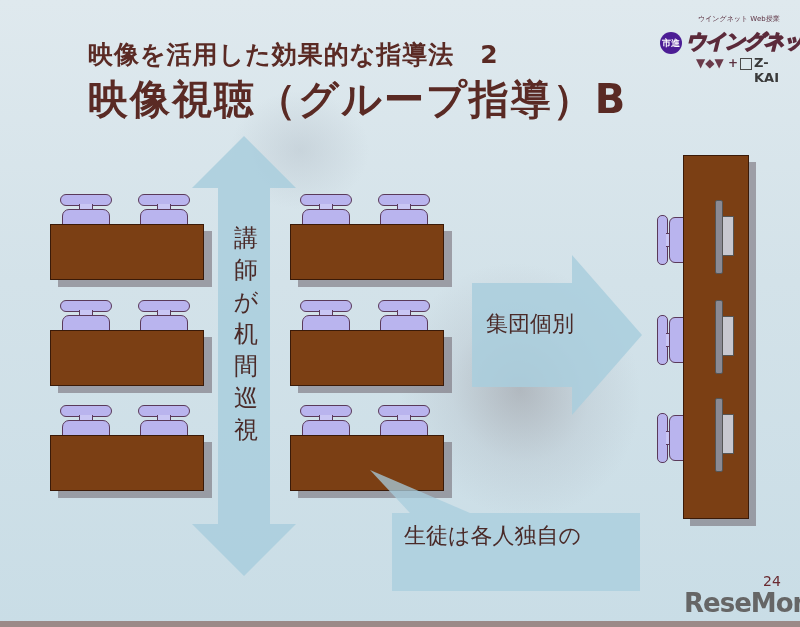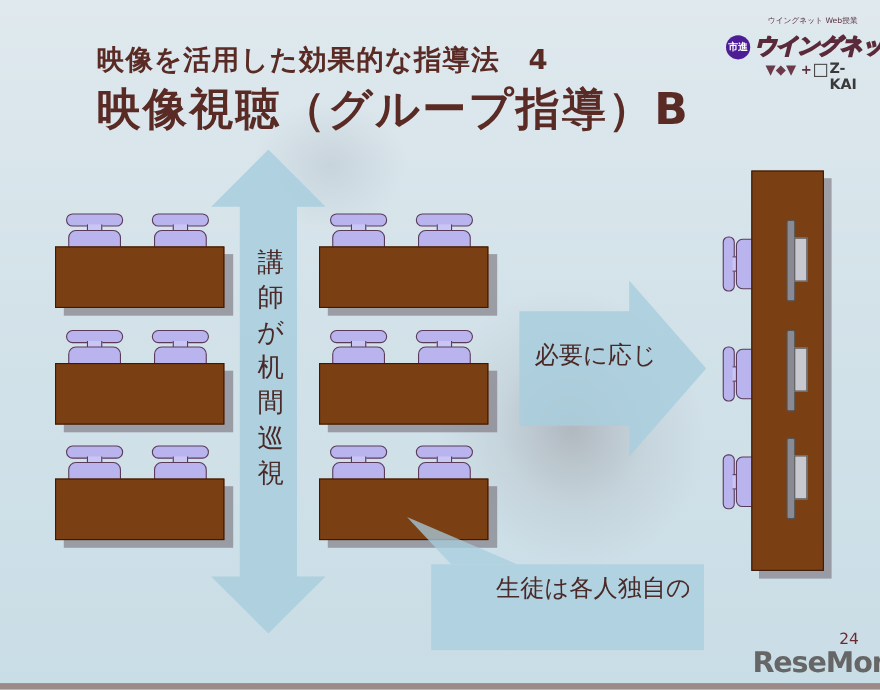--- a/index.html
+++ b/index.html
@@ -84,34 +84,34 @@
     position:absolute; left:486px; top:308px; font-size:22px; color:#4a2a28; line-height:32px; white-space:nowrap;
   }
   
   .callout {
     position:absolute; left:392px; top:513px; width:248px; height:78px;
     background: rgba(168,206,222,0.75);
   }
   .callout-tail { position:absolute; left:370px; top:470px; width:160px; height:50px; }
   .ctext {
     position:absolute; left:404px; top:520px; width:224px; font-size:22px; color:#4a2a28;
-    line-height:32px; text-align:right;
+    line-height:32px; text-align:left;
   }
   .pageno { position:absolute; left:763px; top:573px; font-size:14px; color:#6a2a30; }
   .wm { position:absolute; left:684px; top:588px; font-size:26px; font-weight:bold; color:#666; letter-spacing:-1px; }
   .bottom-line { position:absolute; left:0; top:621px; width:800px; height:6px; background:#9b8a88; }
 </style>
 </head>
 <body>
 
 <div class="slide">
   <div class="smudge"></div>
   <div class="smudge2"></div>
 
-  <div class="subtitle">映像を活用した効果的な指導法　4</div>
+  <div class="subtitle">映像を活用した効果的な指導法　2</div>
   <div class="title">映像視聴（グループ指導）B</div>
 
   <div class="logo">
     <div class="tiny">ウイングネット Web授業</div>
     <div class="badge">市進</div>
     <div class="brand">ウイングネット</div>
     <div class="wing">▼◆▼</div>
     <div class="plus">+</div>
     <div class="zbox"></div>
     <div class="zkai">Z-KAI</div>
@@ -207,21 +207,21 @@
         <div class="neck"></div>
         <div class="seat"></div>
       </div>
     <div class="desk-top"></div>
   </div>
 
   <svg class="rarrow" viewBox="0 0 170 160">
     <polygon points="0,28 100,28 100,0 170,80 100,160 100,132 0,132" fill="#a9cedd" opacity="0.85"></polygon>
   </svg>
   <div class="rtext">
-    <div>必要に応じ</div>
+    <div>集団個別</div>
   </div>
 
   <div class="side-chair" style="left:657px; top:215px;">
       <div class="back"></div>
       <div class="neck"></div>
       <div class="seat"></div>
     </div>
   <div class="side-chair" style="left:657px; top:315px;">
       <div class="back"></div>
       <div class="neck"></div>

